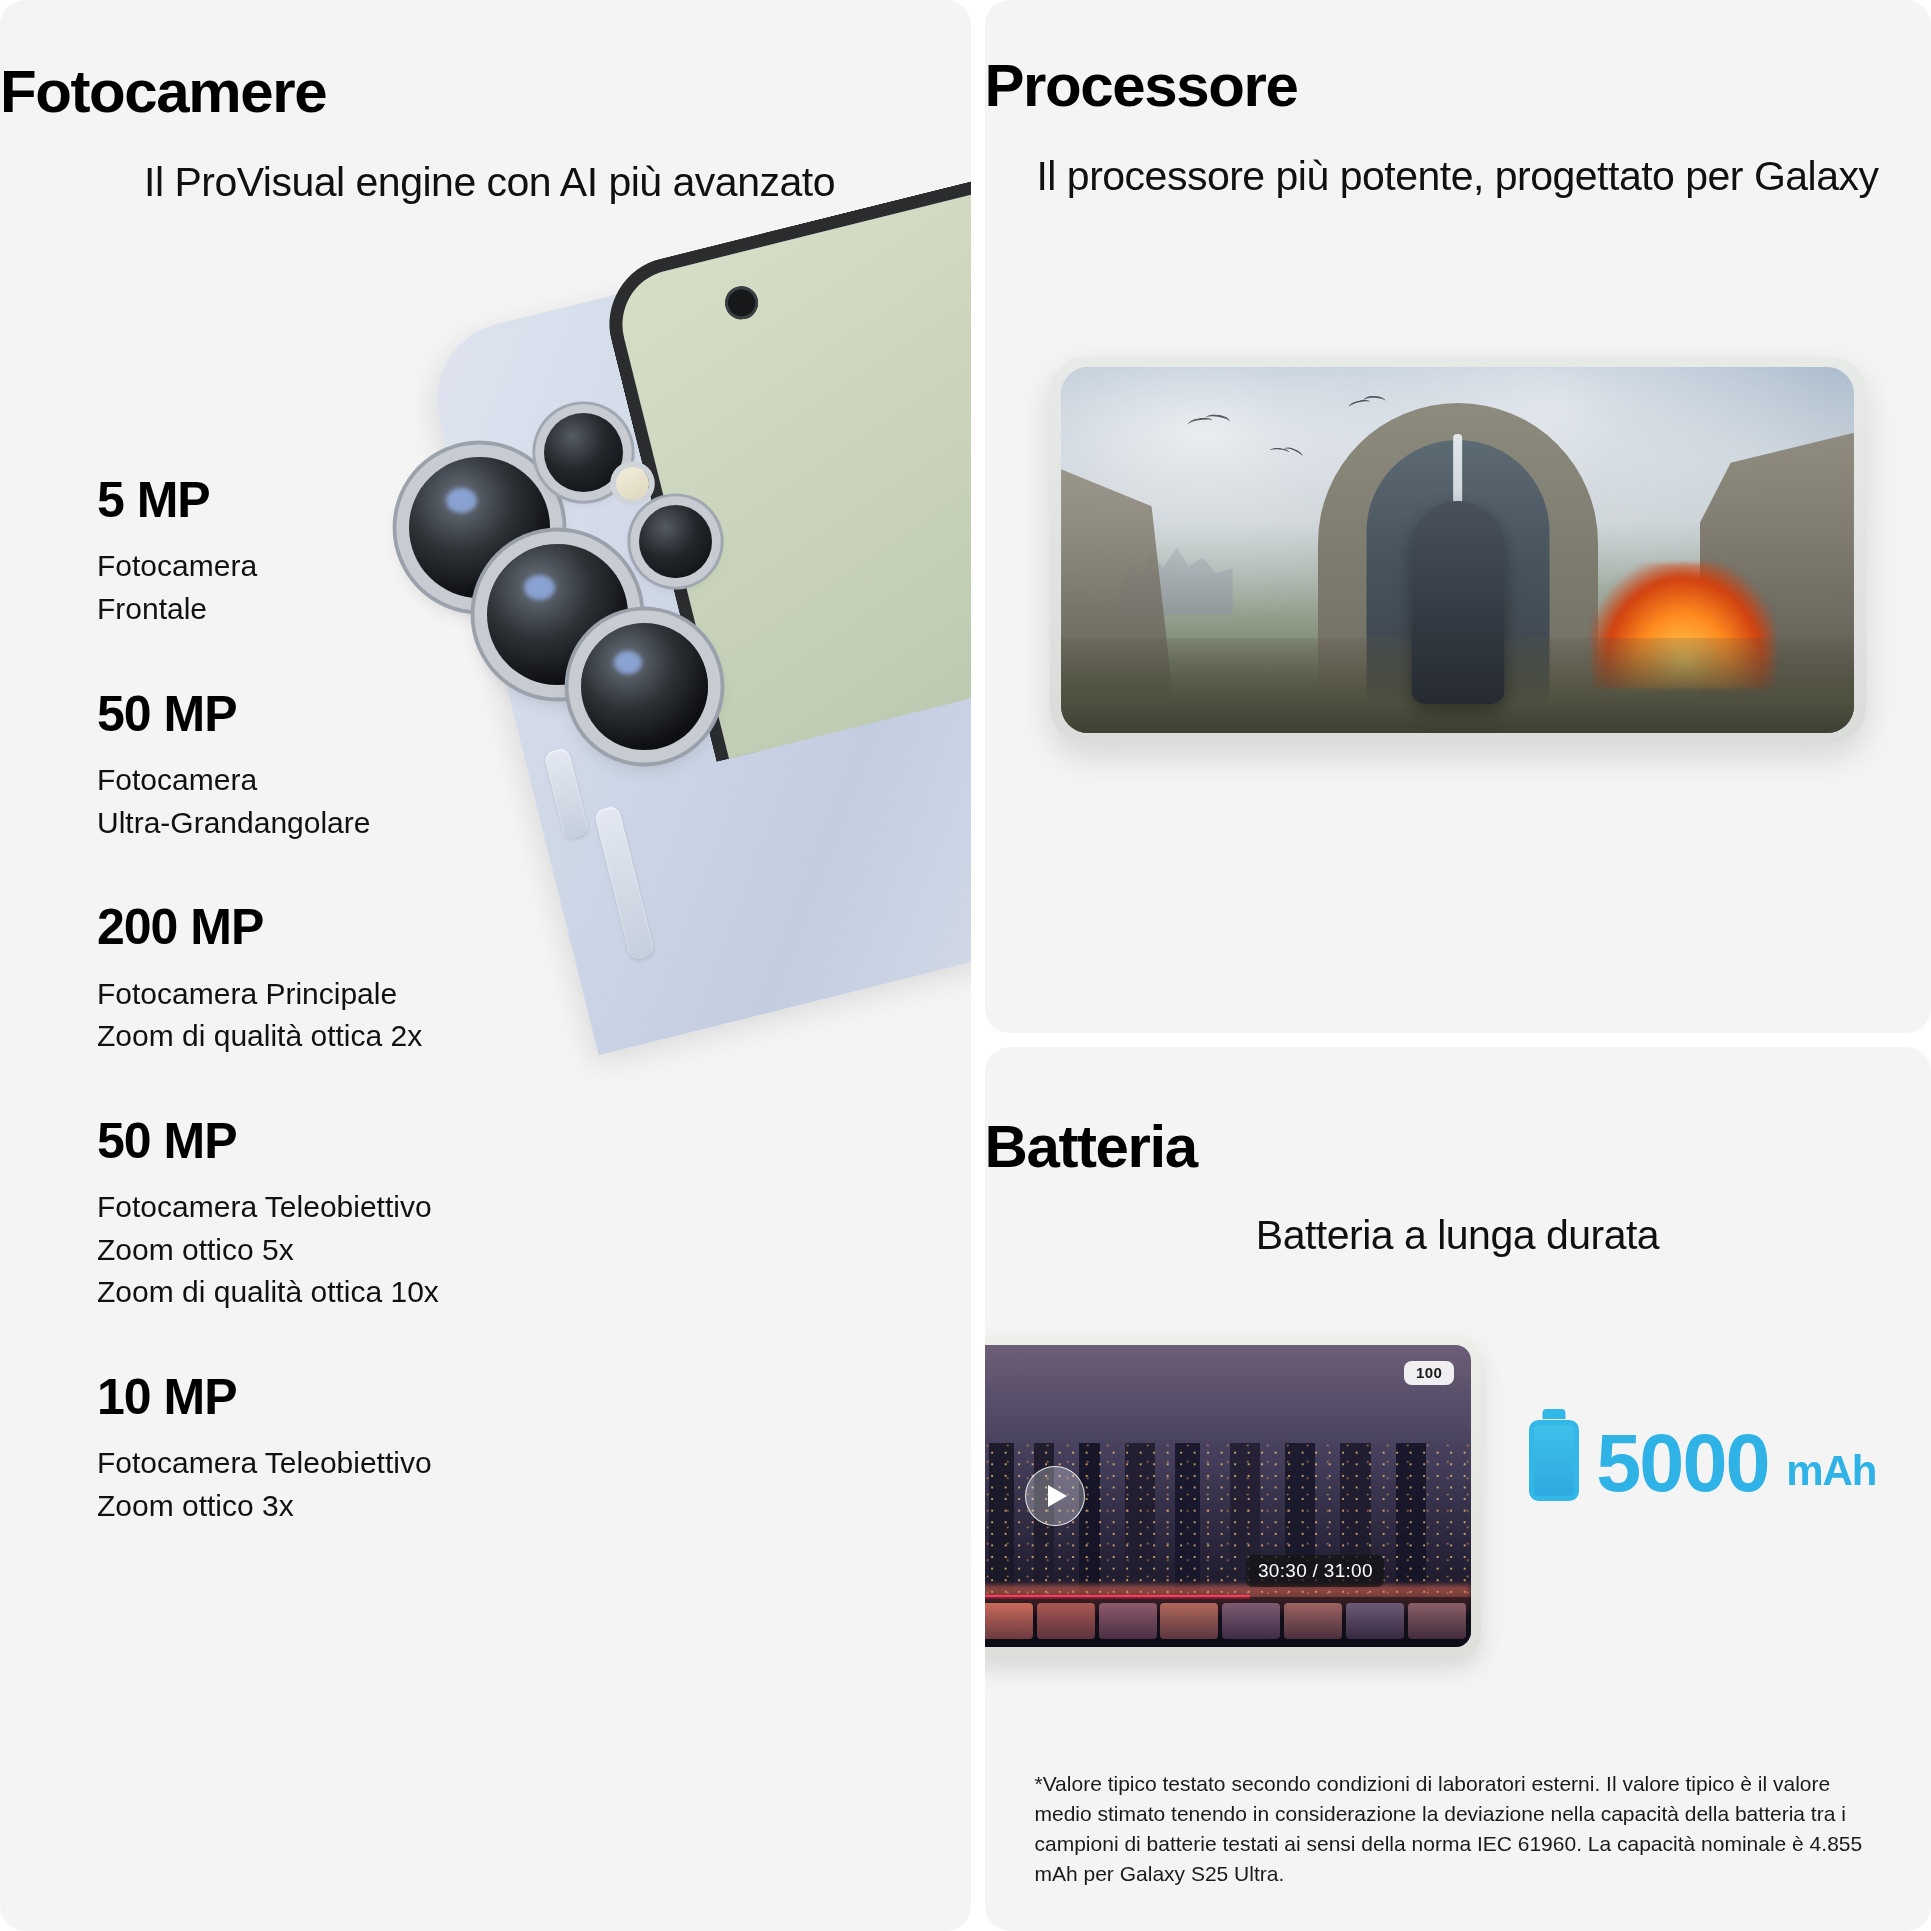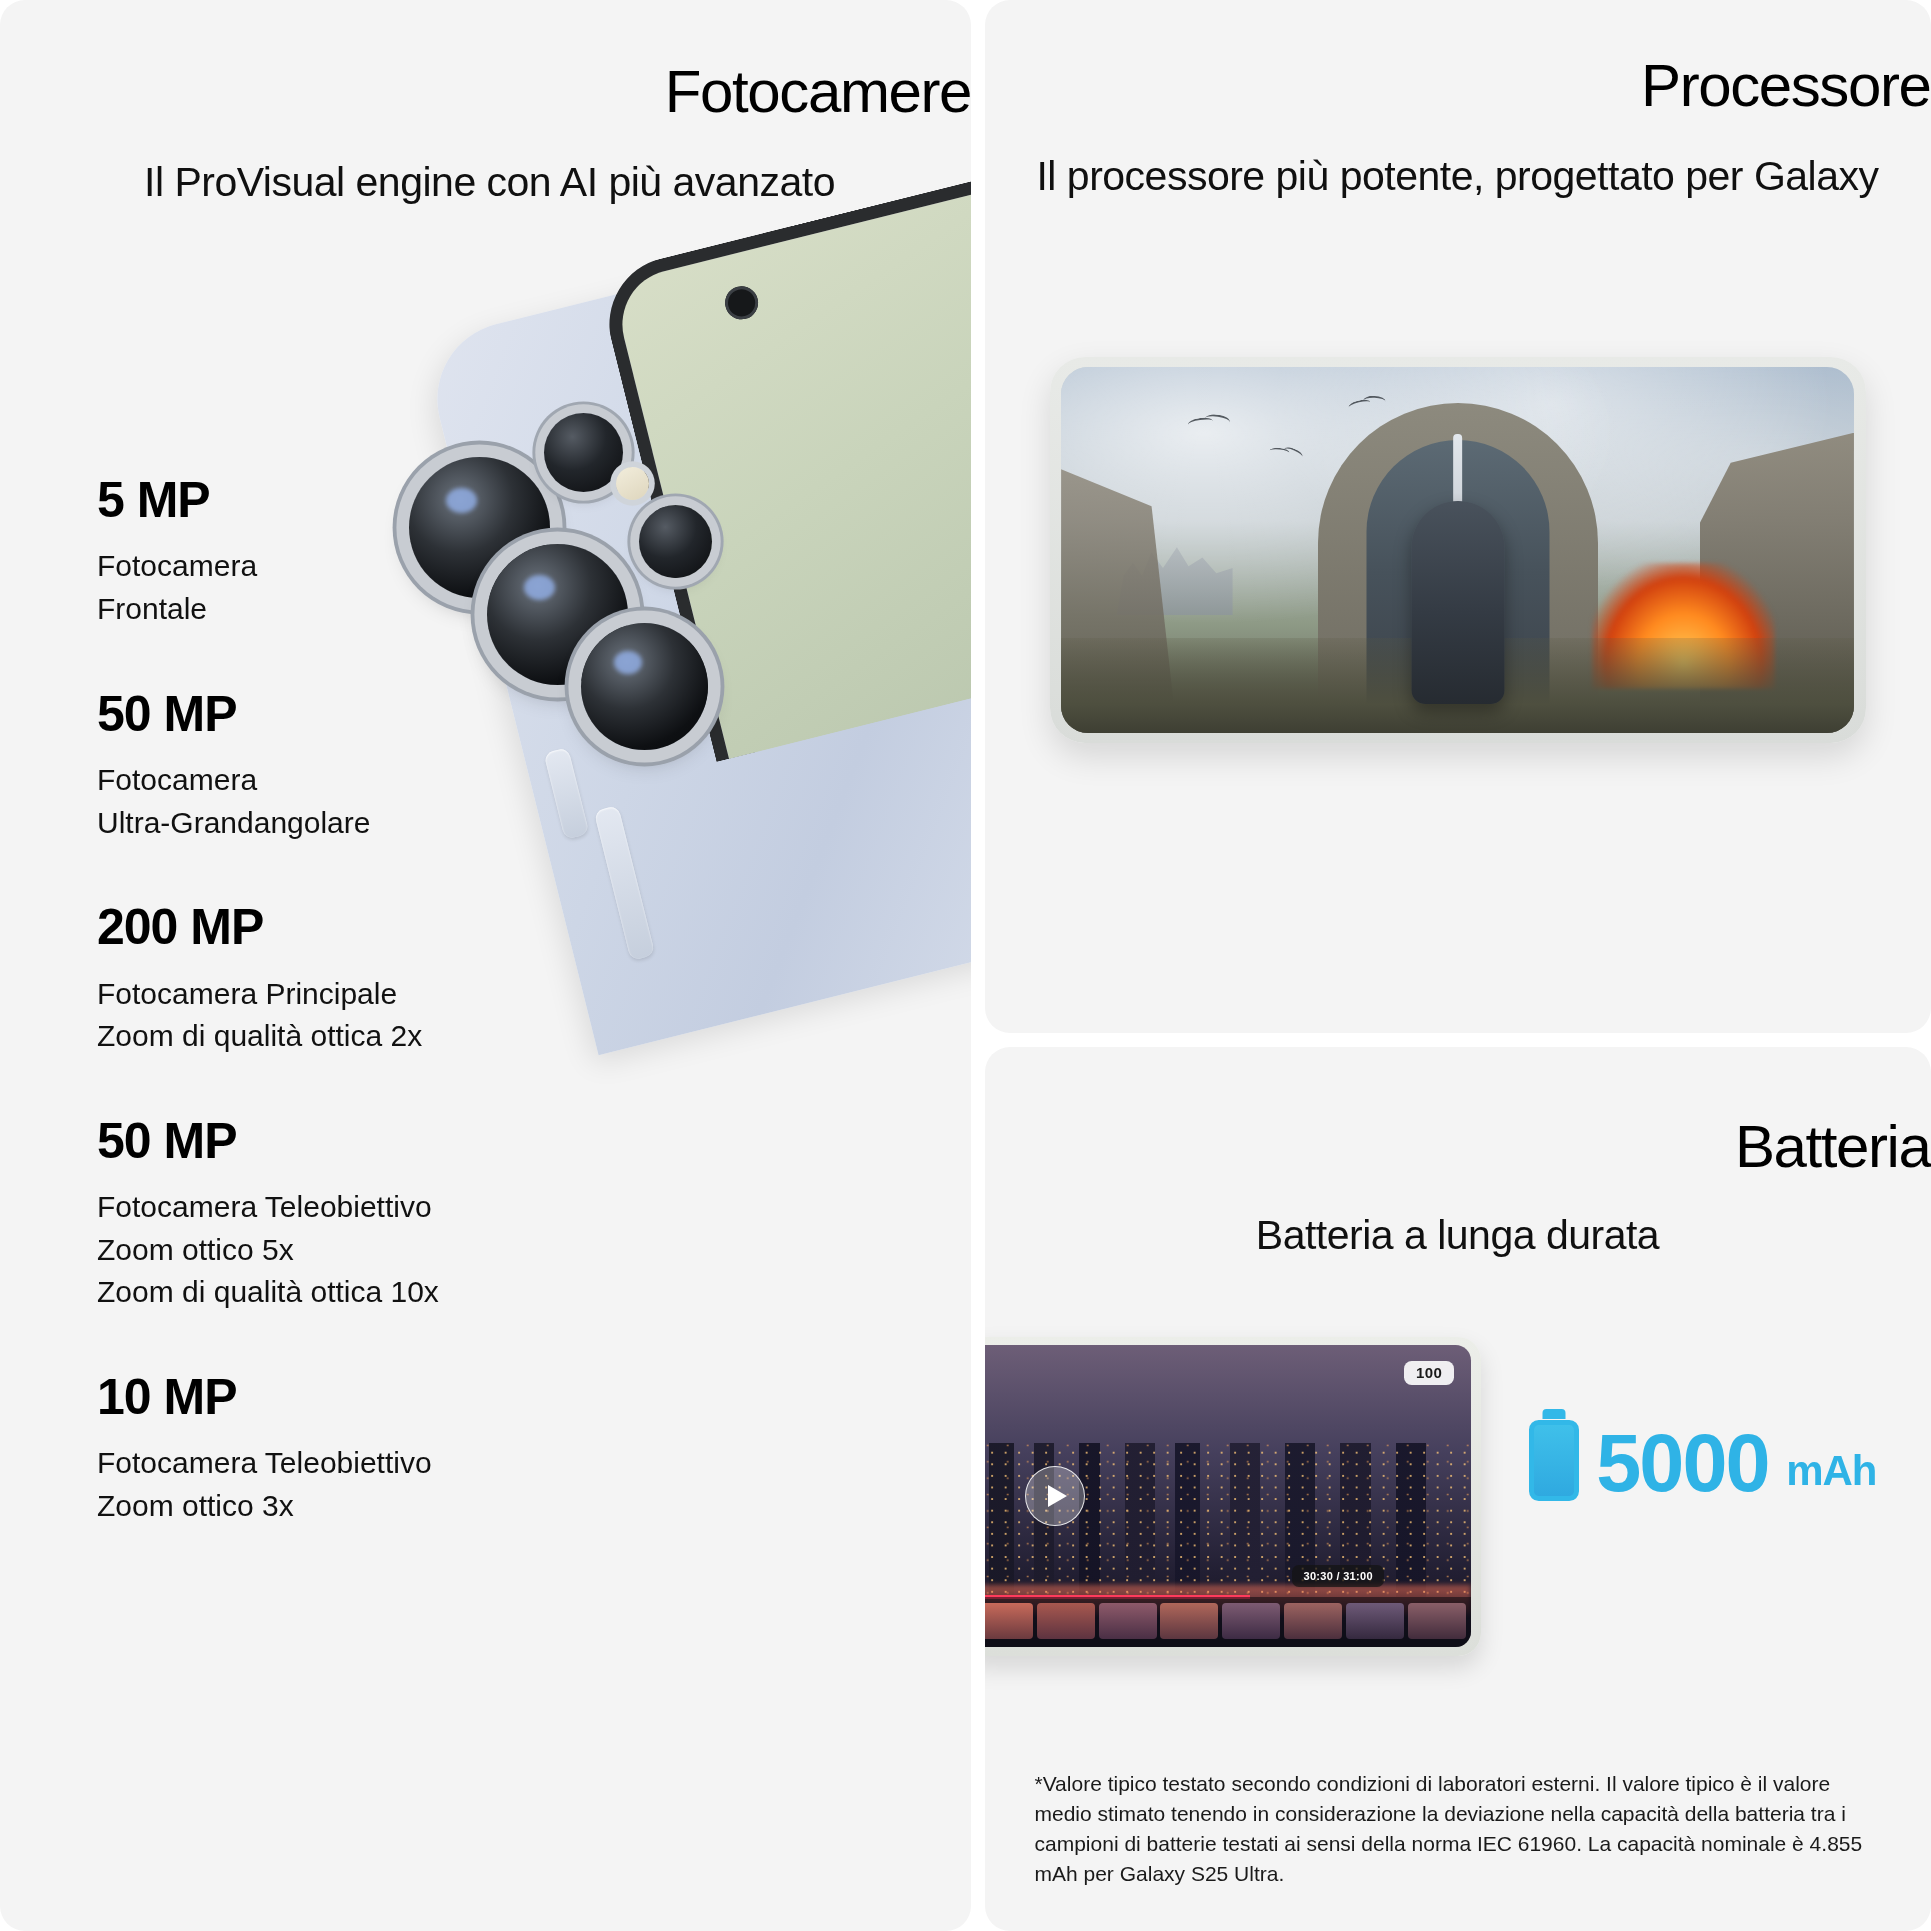--- a/index.html
+++ b/index.html
@@ -25,23 +25,23 @@
     border-radius: 25px;
     position: relative;
     overflow: hidden;
   }
   .card-cameras { width: 971px; height: 1931px; }
   .card-processor { width: 946px; height: 1033px; }
   .card-battery { width: 946px; height: 884px; }
 
   h1.title {
     font-size: 60px;
-    font-weight: 400;
+    font-weight: 700;
     letter-spacing: -1.4px;
-    text-align: right;
+    text-align: left;
     line-height: 1.05;
   }
   .subtitle {
     font-size: 41px;
     font-weight: 400;
     text-align: center;
     line-height: 1.28;
     color: #101010;
     letter-spacing: -0.5px;
   }
@@ -336,21 +336,21 @@
     color: #1a1a1a;
     font-size: 15px; font-weight: 700;
     padding: 3.9px 11.6px;
     border-radius: 7.7px;
     letter-spacing: 0.5px;
   }
   .time-chip {
     position: absolute; right: 87px; bottom: 60px;
     background: rgba(20,20,20,0.72);
     color: #fff;
-    font-size: 11px; font-weight: 700;
+    font-size: 19px; font-weight: 400;
     padding: 4.8px 11.6px;
     border-radius: 6.8px;
     letter-spacing: 0.3px;
   }
   .thumb-strip {
     position: absolute; left: 0; bottom: 0; width: 100%; height: 50px;
     display: flex; gap: 3.9px; padding: 5.8px 5.8px 7.7px 5.8px;
     background: rgba(10,10,16,0.55);
   }
   .thumb { flex: 1; border-radius: 3.9px; }

